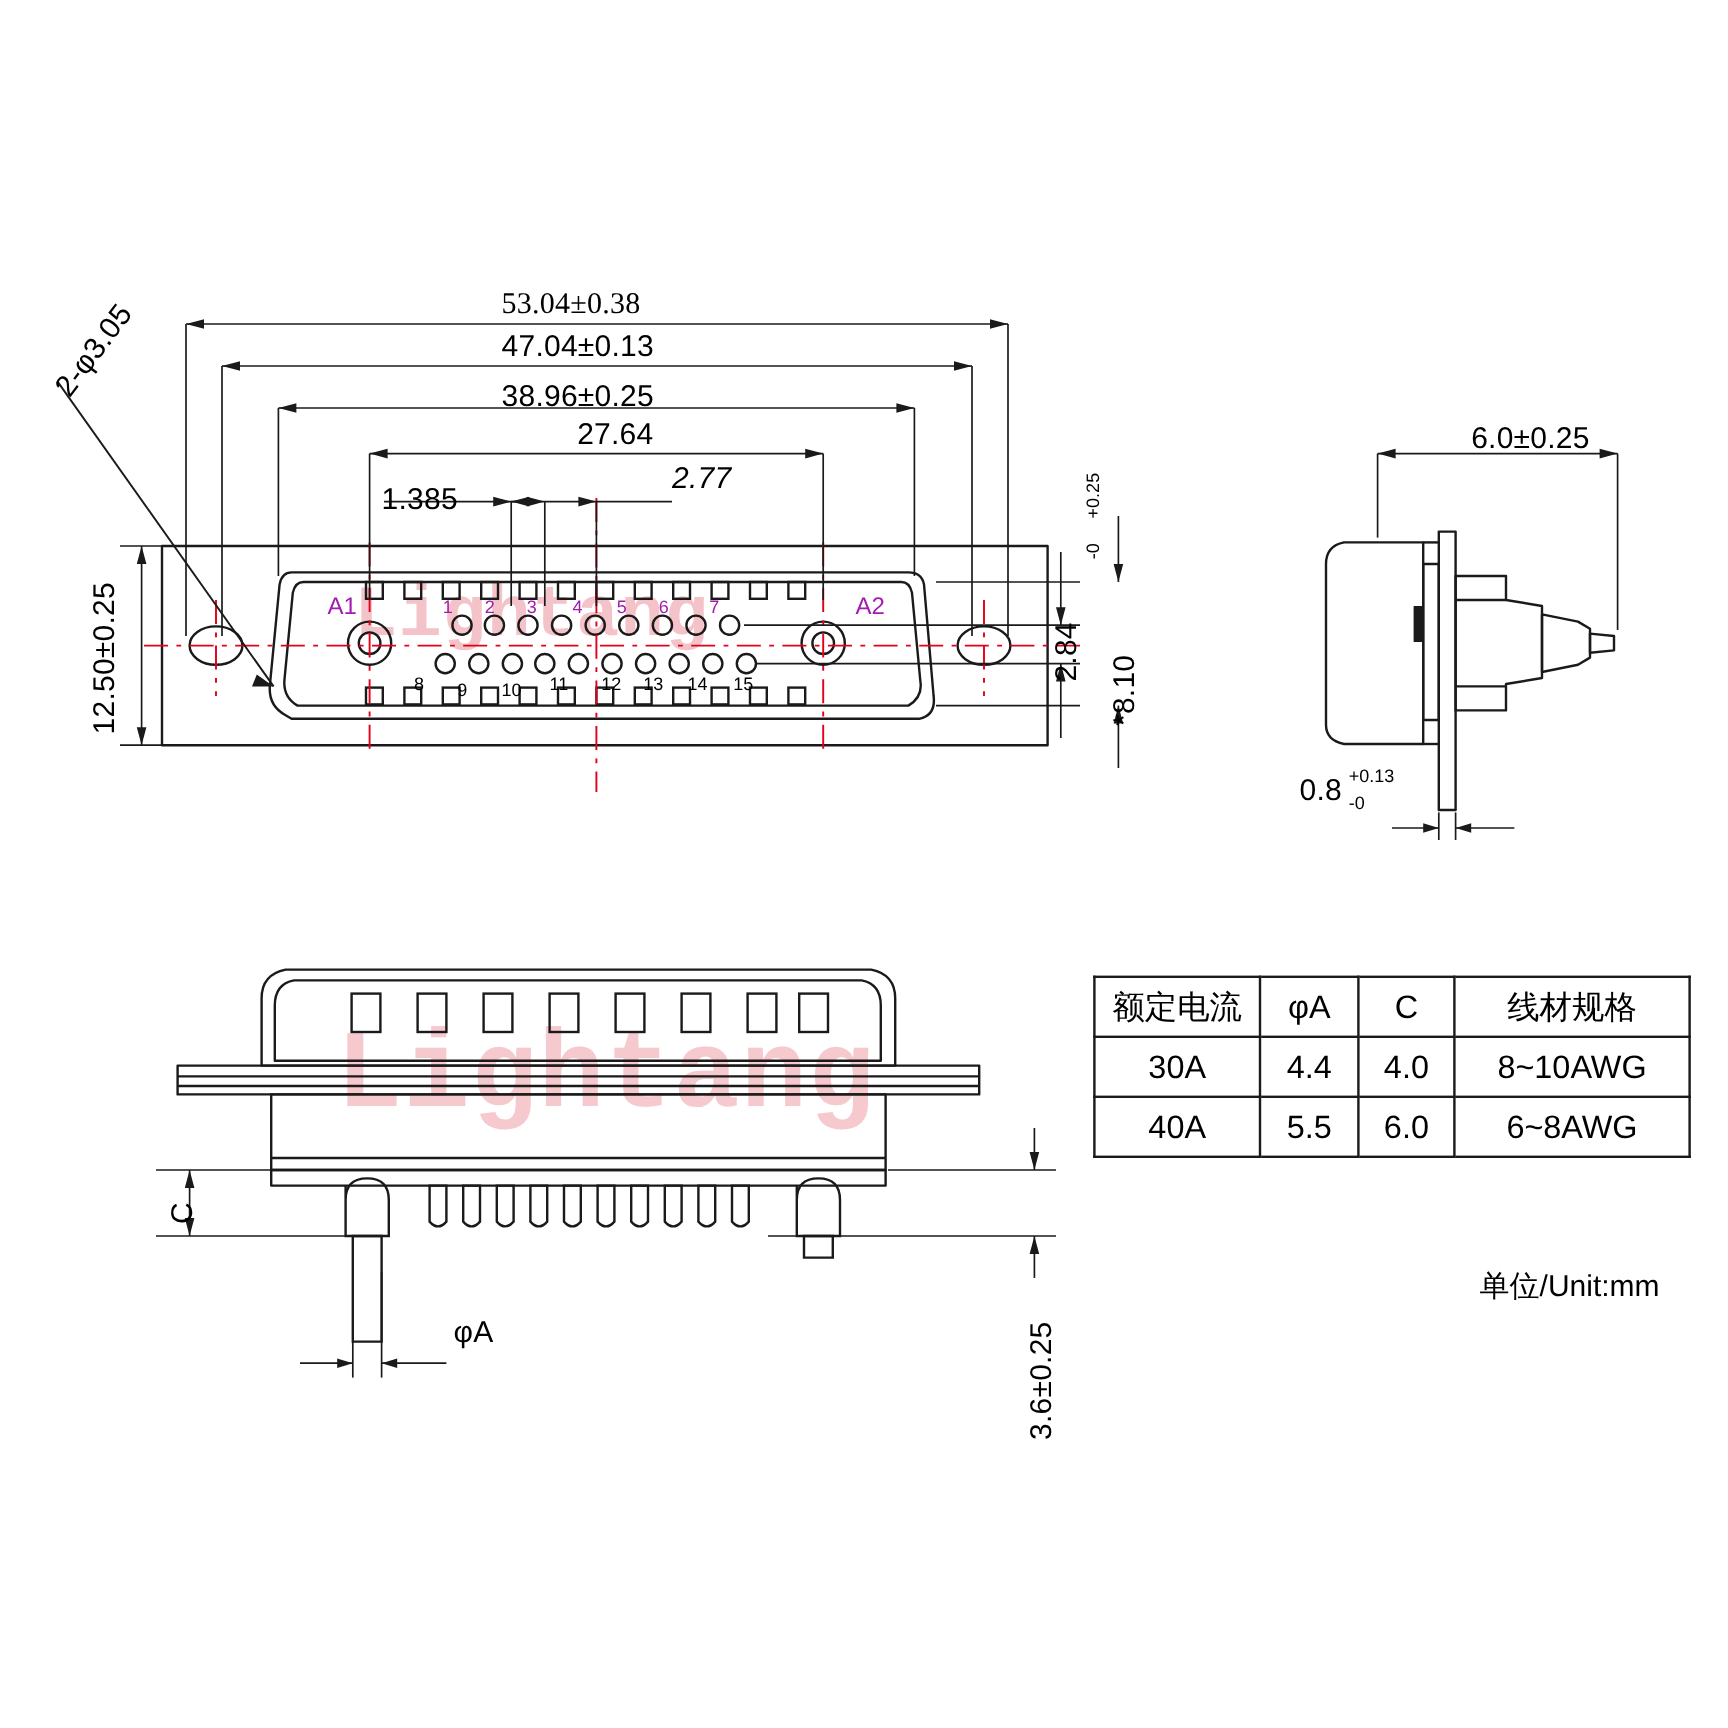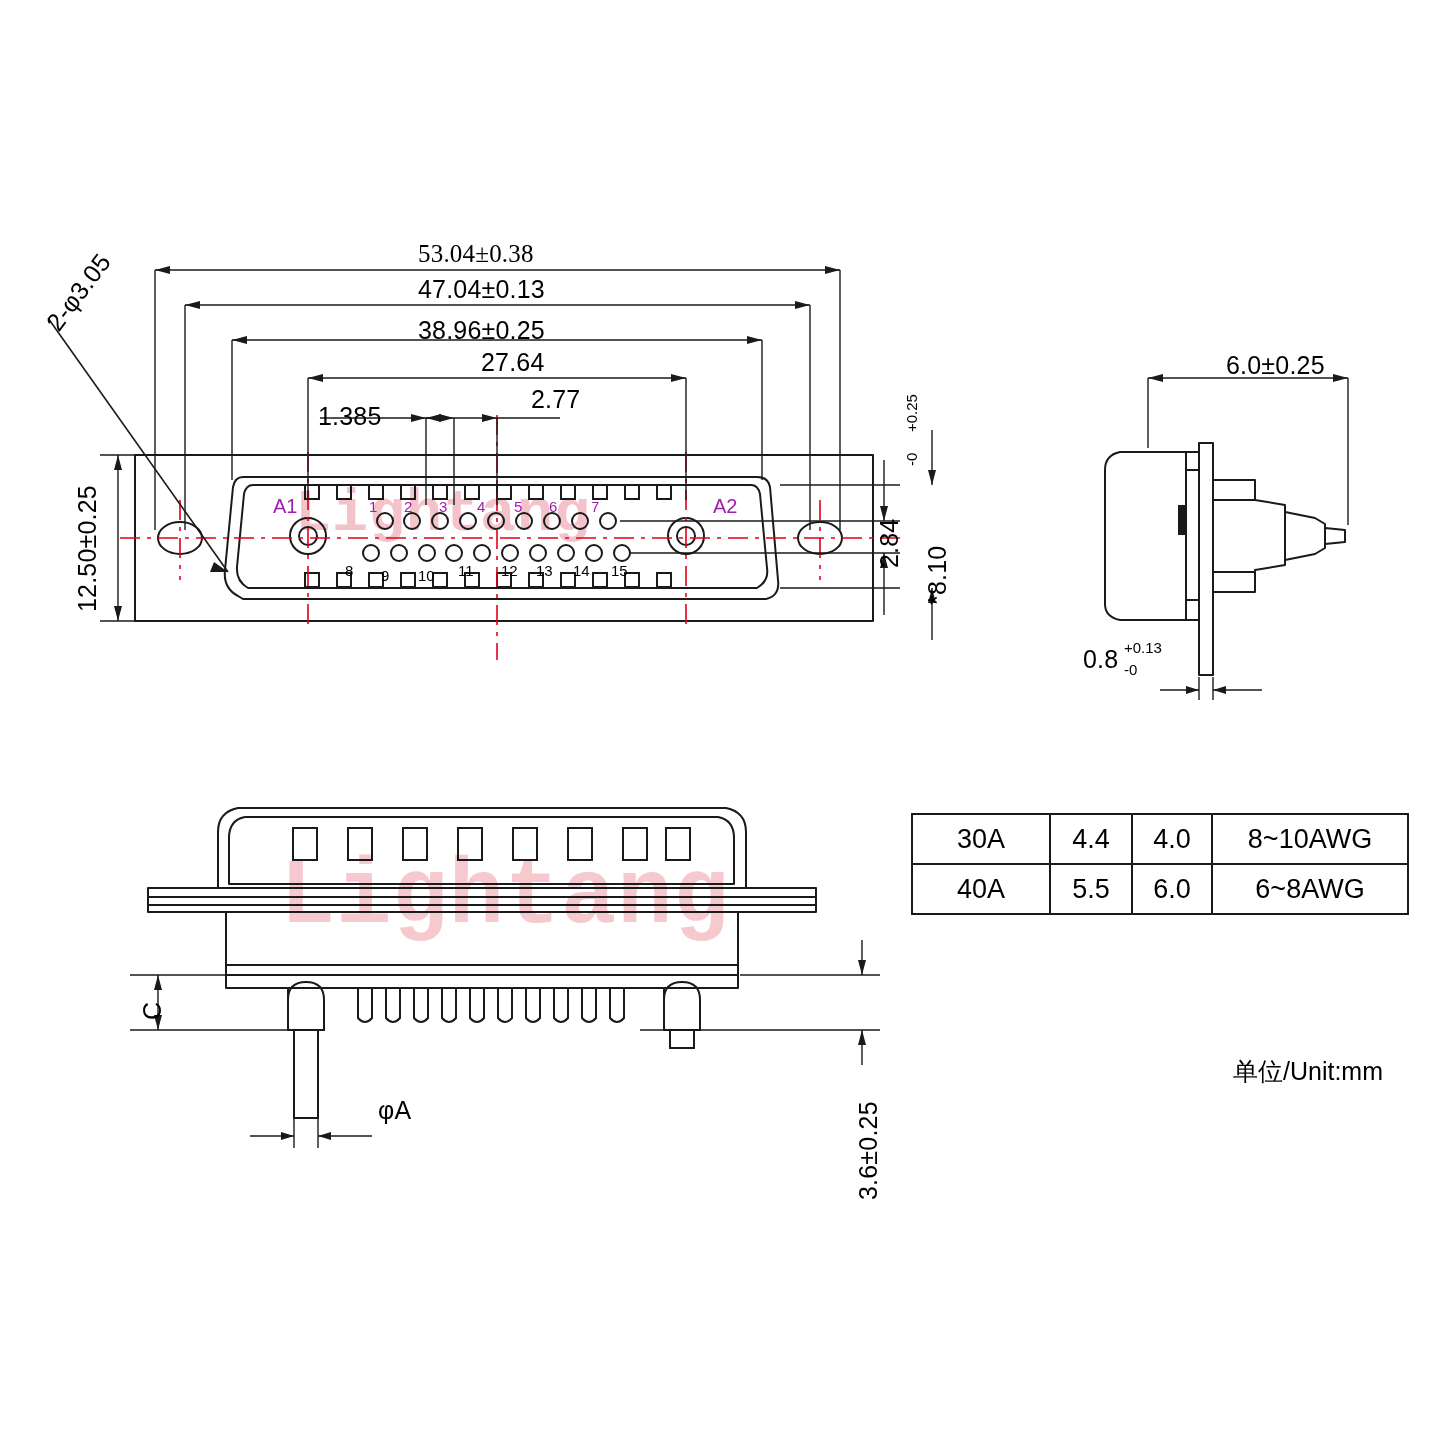--- a/index.html
+++ b/index.html
@@ -230,21 +230,21 @@
     </g>
     <g fill="#1a1a1a">
       <polygon points="228,572 214,562 210,572"></polygon>
     </g>
   </svg>
 
   <div class="lbl dim" style="left:418px; top:241px;font-family:Liberation Serif, serif;">53.04±0.38</div>
   <div class="lbl dim" style="left:418px; top:277px;">47.04±0.13</div>
   <div class="lbl dim" style="left:418px; top:293px;margin-top:25px;">38.96±0.25</div>
   <div class="lbl dim" style="left:455px; top:350px;margin-left:26px;">27.64</div>
-  <div class="lbl dim" style="left:531px; top:387px;">2.77</div>
+  <div class="lbl dim" style="left:560px; top:387px;font-style:italic;">2.77</div>
   <div class="lbl dim" style="left:318px; top:404px;">1.385</div>
 
   <div class="lbl dim rot90" style="left:75px; top:612px;">12.50±0.25</div>
   <div class="lbl dim rot90" style="left:877px; top:568px;">2.84</div>
   <div class="lbl dim rot90" style="left:925px; top:605px;">*8.10</div>
   <div class="lbl dim-xs rot90" style="left:904px; top:432px;">+0.25</div>
   <div class="lbl dim-xs rot90" style="left:904px; top:466px;">-0</div>
 
   <div class="lbl dim rot-diag" style="left:42px; top:320px;">2-φ3.05</div>
 
@@ -391,20 +391,26 @@
       <polygon points="862,1030 858,1045 866,1045"></polygon>
     </g>
   </svg>
 
   <div class="lbl dim rot90" style="left:140px; top:1020px;">C</div>
   <div class="lbl dim" style="left:378px; top:1098px;">φA</div>
   <div class="lbl dim rot90" style="left:856px; top:1200px;">3.6±0.25</div>
 
   <table class="spec">
     <tbody>
+      <tr class="head">
+        <td class="c0">额定电流</td>
+        <td class="c1">φA</td>
+        <td class="c2">C</td>
+        <td class="c3">线材规格</td>
+      </tr>
       <tr>
         <td class="c0">30A</td>
         <td class="c1">4.4</td>
         <td class="c2">4.0</td>
         <td class="c3">8~10AWG</td>
       </tr>
       <tr>
         <td class="c0">40A</td>
         <td class="c1">5.5</td>
         <td class="c2">6.0</td>

